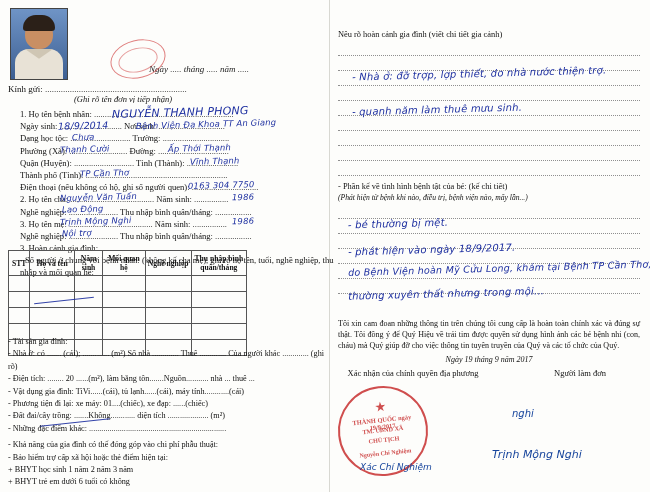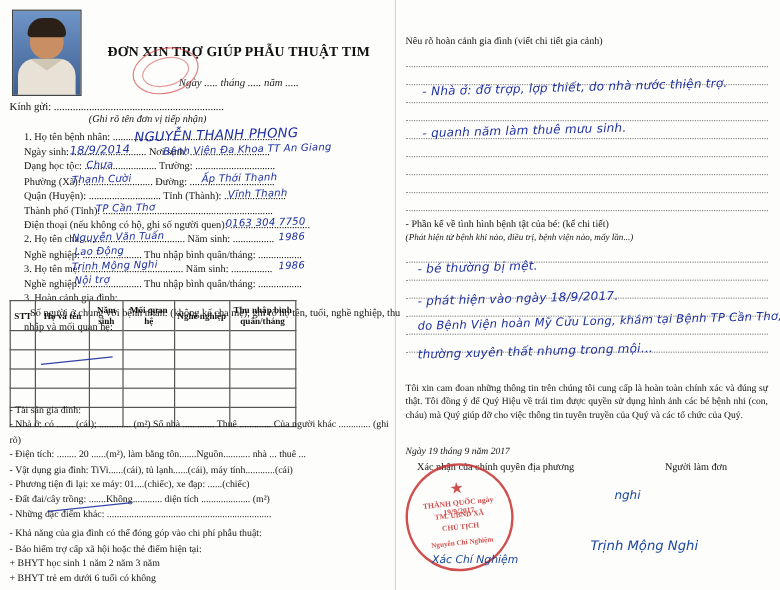--- a/index.html
+++ b/index.html
@@ -182,21 +182,20 @@
 
   <div class="col-left">
 
     <div class="photo">
       <div class="body"></div>
       <div class="head"></div>
       <div class="hair"></div>
       <div class="shirt"></div>
     </div>
 
-    <div class="title">ĐƠN XIN TRỢ GIÚP PHẪU THUẬT TIM</div>
     <div class="dateline">Ngày ..... tháng ..... năm .....</div>
     <div class="kinhgui">Kính gửi: ...............................................................</div>
     <div class="subline">(Ghi rõ tên đơn vị tiếp nhận)</div>
 
     <div class="stamp-oval"></div>
     <div class="stamp-oval2"></div>
 
     <div class="lform">
       <div class="lrow">1. Họ tên bệnh nhân: .................................................................</div>
       <div class="lrow">Ngày sinh: ............................. Nơi sinh: ...............................</div>
@@ -328,21 +327,21 @@
       <div class="rline"></div>
       <div class="rline"></div>
       <div class="rline"></div>
       <div class="rline"></div>
       <div class="rline"></div>
       <div class="rline"></div>
     </div>
 
     <div class="rpara" style="margin-top:24px;">Tôi xin cam đoan những thông tin trên chúng tôi cung cấp là hoàn toàn chính xác và đúng sự thật. Tôi đồng ý để Quý Hiệu về trái tim được quyền sử dụng hình ảnh các bé bệnh nhi (con, cháu) mà Quý giúp đỡ cho việc thông tin tuyên truyền của Quý và các tổ chức của Quý.</div>
 
-    <div style="margin-top:20px; text-align:left; font-size:8px; font-style:italic;">Ngày 19 tháng 9 năm 2017</div>
+    <div style="margin-top:4px; text-align:center; font-size:8px; font-style:italic;">Ngày 19 tháng 9 năm 2017</div>
 
     <div style="display:flex; justify-content:space-between; margin-top:4px;">
       <div class="rsign" style="width:150px;">Xác nhận của chính quyền địa phương</div>
       <div class="rsign" style="width:120px;">Người làm đơn</div>
     </div>
   </div>
 
   <span class="hw" style="left:352px; top:68px; font-size:10px;">- Nhà ở: đỡ trợp, lợp thiết, do nhà nước thiện trợ.</span>
   <span class="hw" style="left:352px; top:104px; font-size:10px;">- quanh năm làm thuê mưu sinh.</span>
   <span class="hw" style="left:348px; top:218px; font-size:10px;">- bé thường bị mệt.</span>

